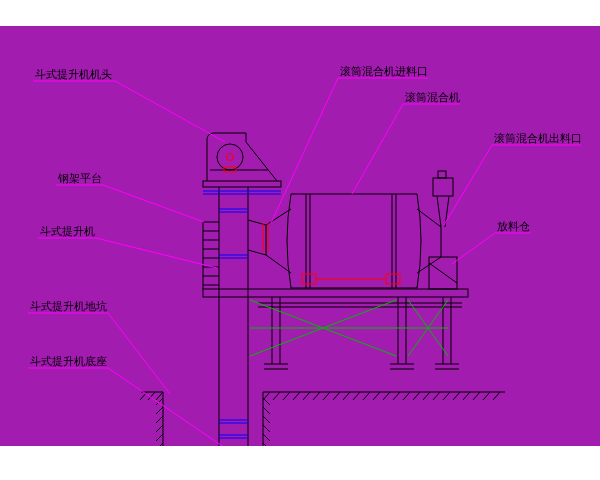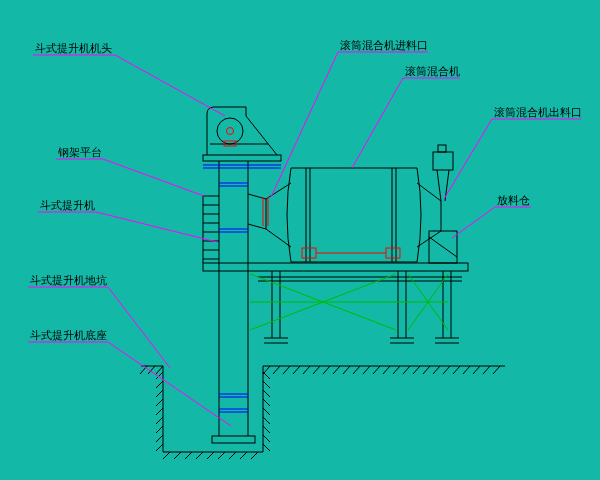--- a/index.html
+++ b/index.html
@@ -1,17 +1,17 @@
 <!DOCTYPE html>
 <html><head>
 <meta charset="utf-8">
 <style>
   html,body{margin:0;padding:0;background:#ffffff;}
-  .canvas{position:relative;width:600px;height:480px;background:#14b8a6;overflow:hidden;
-          font-family:"Liberation Sans",sans-serif;}
+  .canvas{position:relative;width:600px;height:420px;background:#a21caf;overflow:hidden;
+          font-family:"Liberation Sans",sans-serif;margin-top:26px;}
   svg line, svg path, svg rect, svg circle {fill:none;stroke-width:1;}
   svg text{stroke:none;fill:#000000;font-size:11px;font-family:"Liberation Sans",sans-serif;}
 </style>
 </head>
 <body>
 
 <div class="canvas">
 <svg width="600" height="480" viewBox="0 0 600 480">
 
   <g stroke="#000000">

